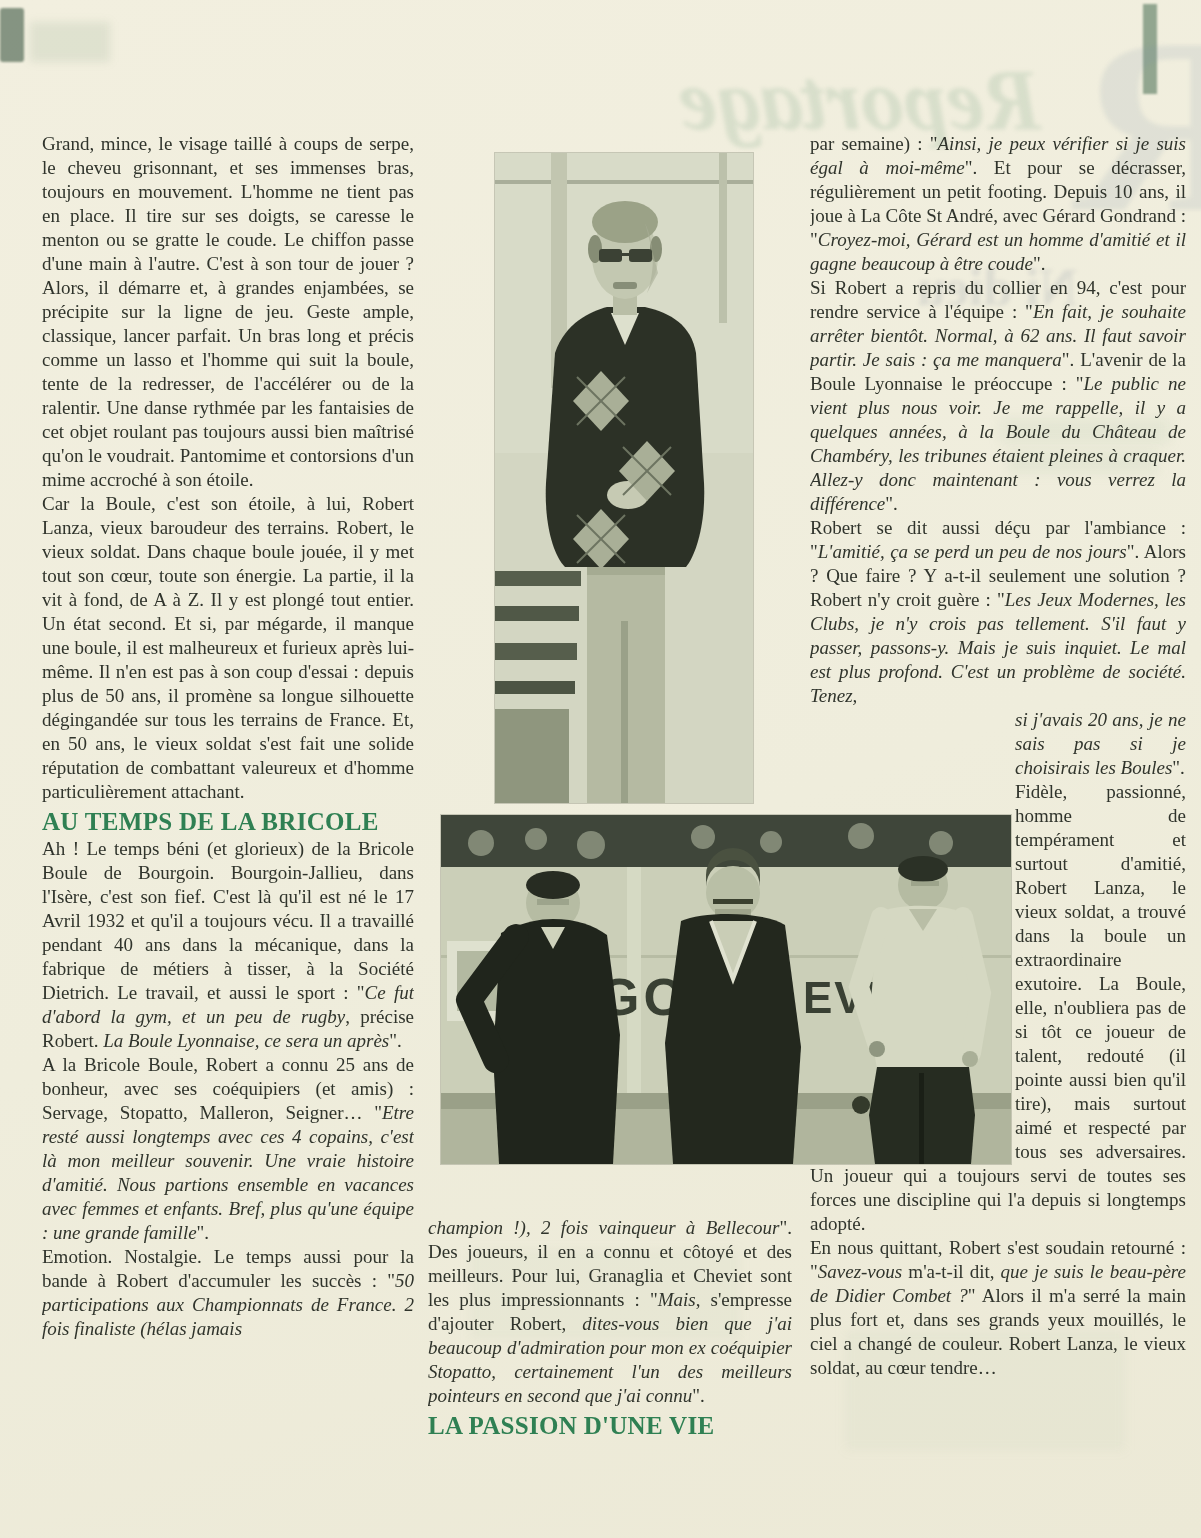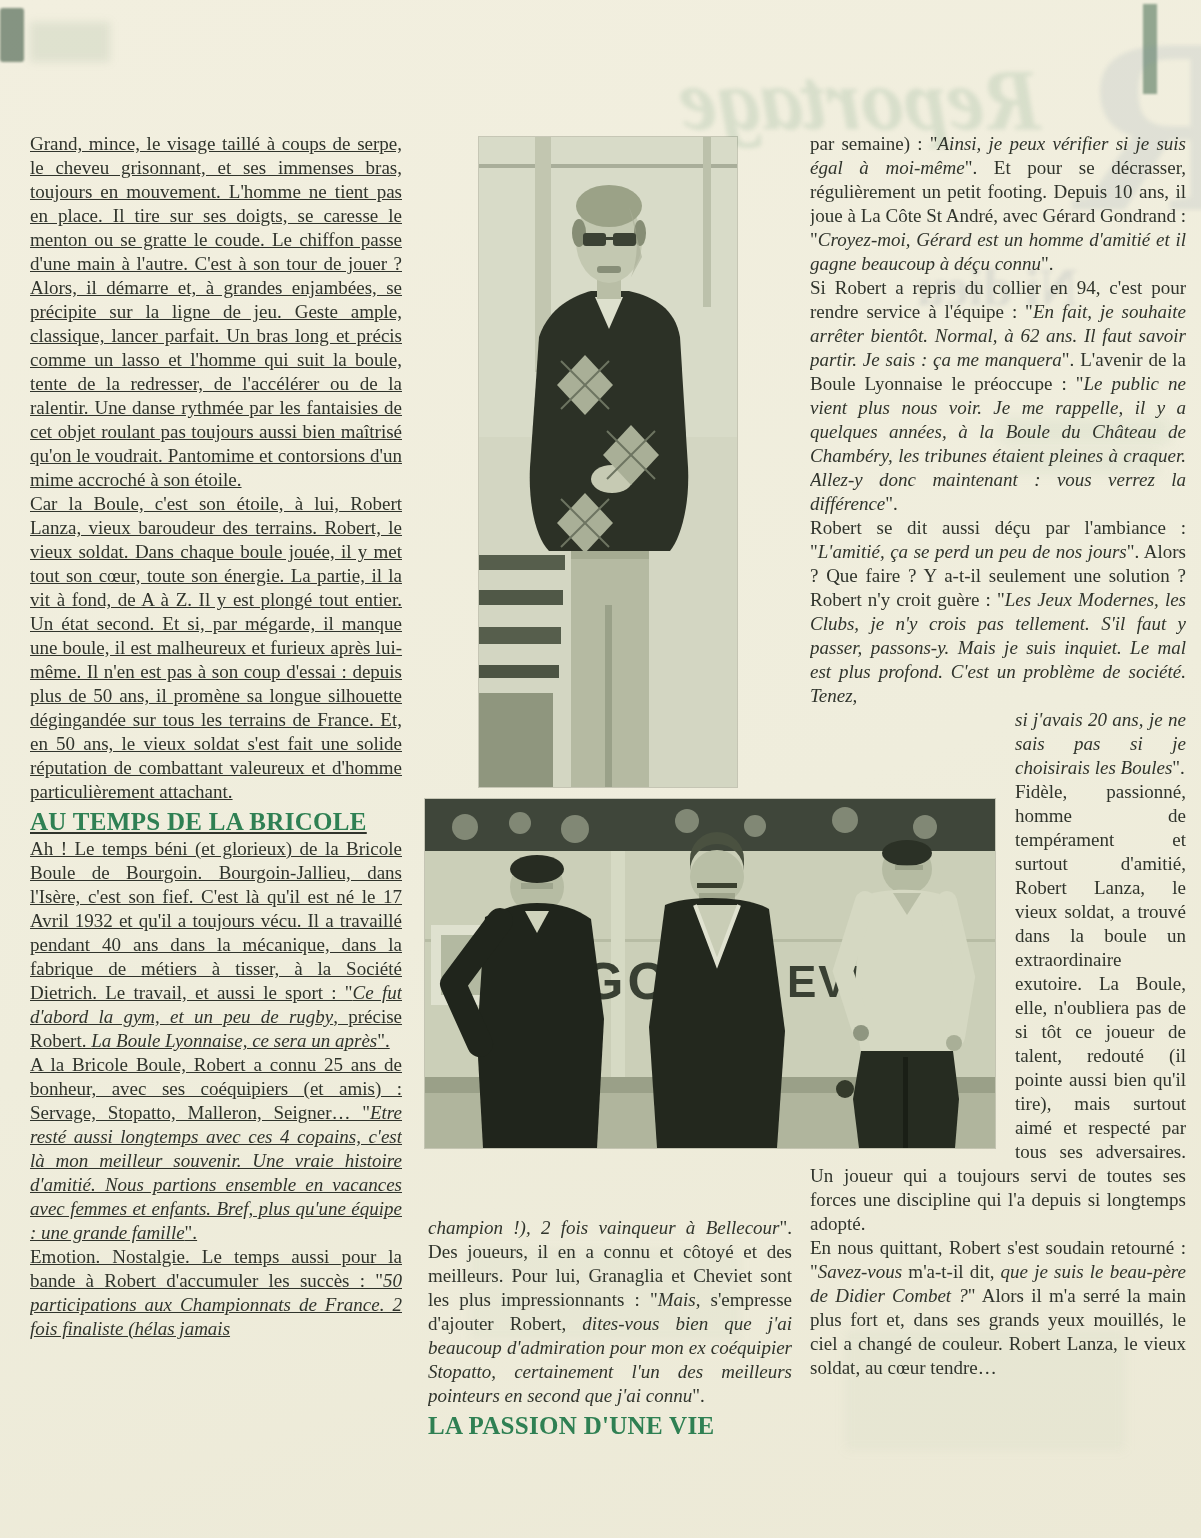--- a/index.html
+++ b/index.html
@@ -38,34 +38,34 @@
   .smudge-d{left:845px;top:1330px;width:280px;height:120px;background:rgba(140,175,140,0.06);}
   
   .title{
     position:absolute;left:0;right:30px;top:22px;
     margin:0;text-align:center;
     font-size:61px;font-weight:bold;letter-spacing:0.5px;
     color:#2c7f52;z-index:2;
   }
   
   .col{position:absolute;z-index:2;font-size:19px;line-height:24px;}
-  .col-left{left:30px;top:132px;width:372px;height:1400px;overflow:hidden;text-decoration:underline;}
+  .col-left{left:42px;top:132px;width:372px;height:1400px;overflow:hidden;}
   .col-mid{left:428px;top:1216px;width:364px;height:316px;overflow:hidden;}
   .col-right{left:810px;top:132px;width:376px;height:1402px;overflow:hidden;}
   .para{margin:0;text-align:justify;}
   .para em{font-style:italic;}
   .subhead{
     margin:6px 0 3px;text-align:left;
     font-size:25px;font-weight:bold;letter-spacing:0.3px;
     color:#2f8053;
   }
   .wrap-spacer{float:left;width:205px;height:448px;}
   .byline{margin-top:6px;text-align:right;font-weight:bold;font-size:21px;padding-right:2px;color:#23261f;}
   
-  .photo{position:absolute;margin:0;z-index:2;box-shadow:0 0 0 1px rgba(70,80,60,0.25);}
+  .photo{position:absolute;margin:16px;z-index:2;box-shadow:0 0 0 1px rgba(70,80,60,0.25);}
   .photo svg{display:block;}
   .caption{
     position:absolute;left:428px;top:1152px;width:580px;z-index:2;
     font-size:17px;line-height:26.5px;font-style:italic;text-align:justify;color:#2a2f28;
   }
 </style>
 </head>
 <body>
 
 <div class="page">
@@ -206,21 +206,21 @@
   </figure>
 
 
   <div class="col col-mid">
       <p class="para"><em>champion !), 2 fois vainqueur à Bellecour</em><span>". Des joueurs, il en a connu et côtoyé et des meilleurs. Pour lui, Granaglia et Cheviet sont les plus impressionnants : "</span><em>Mais</em><span>, s'empresse d'ajouter Robert, </span><em>dites-vous bien que j'ai beaucoup d'admiration pour mon ex coéquipier Stopatto, certainement l'un des meilleurs pointeurs en second que j'ai connu</em><span>".</span></p>
       <h2 class="subhead">LA PASSION D'UNE VIE</h2>
     </div>
 
   <div class="col col-right">
     <div>
-        <p class="para"><span>par semaine) : "</span><em>Ainsi, je peux vérifier si je suis égal à moi-même</em><span>". Et pour se décrasser, régulièrement un petit footing. Depuis 10 ans, il joue à La Côte St André, avec Gérard Gondrand : "</span><em>Croyez-moi, Gérard est un homme d'amitié et il gagne beaucoup à déçu connu</em><span>".</span></p>
+        <p class="para"><span>par semaine) : "</span><em>Ainsi, je peux vérifier si je suis égal à moi-même</em><span>". Et pour se décrasser, régulièrement un petit footing. Depuis 10 ans, il joue à La Côte St André, avec Gérard Gondrand : "</span><em>Croyez-moi, Gérard est un homme d'amitié et il gagne beaucoup à être coude</em><span>".</span></p>
         <p class="para"><span>Si Robert a repris du collier en 94, c'est pour rendre service à l'équipe : "</span><em>En fait, je souhaite arrêter bientôt. Normal, à 62 ans. Il faut savoir partir. Je sais : ça me manquera</em><span>". L'avenir de la Boule Lyonnaise le préoccupe : "</span><em>Le public ne vient plus nous voir. Je me rappelle, il y a quelques années, à la Boule du Château de Chambéry, les tribunes étaient pleines à craquer. Allez-y donc maintenant : vous verrez la différence</em><span>".</span></p>
         <p class="para"><span>Robert se dit aussi déçu par l'ambiance : "</span><em>L'amitié, ça se perd un peu de nos jours</em><span>". Alors ? Que faire ? Y a-t-il seulement une solution ? Robert n'y croit guère : "</span><em>Les Jeux Modernes, les Clubs, je n'y crois pas tellement. S'il faut y passer, passons-y. Mais je suis inquiet. Le mal est plus profond. C'est un problème de société. Tenez,</em></p>
       </div>
     <div class="wrap-spacer"></div>
     <div>
         <p class="para"><em>si j'avais 20 ans, je ne sais pas si je choisirais les Boules</em><span>".</span></p>
         <p class="para"><span>Fidèle, passionné, homme de tempérament et surtout d'amitié, Robert Lanza, le vieux soldat, a trouvé dans la boule un extraordinaire exutoire. La Boule, elle, n'oubliera pas de si tôt ce joueur de talent, redouté (il pointe aussi bien qu'il tire), mais surtout aimé et respecté par tous ses adversaires. Un joueur qui a toujours servi de toutes ses forces une discipline qui l'a depuis si longtemps adopté.</span></p>
         <p class="para"><span>En nous quittant, Robert s'est soudain retourné : "</span><em>Savez-vous</em><span> m'a-t-il dit, </span><em>que je suis le beau-père de Didier Combet ?</em><span>" Alors il m'a serré la main plus fort et, dans ses grands yeux mouillés, le ciel a changé de couleur. Robert Lanza, le vieux soldat, au cœur tendre…</span></p>
       </div>
   </div>

